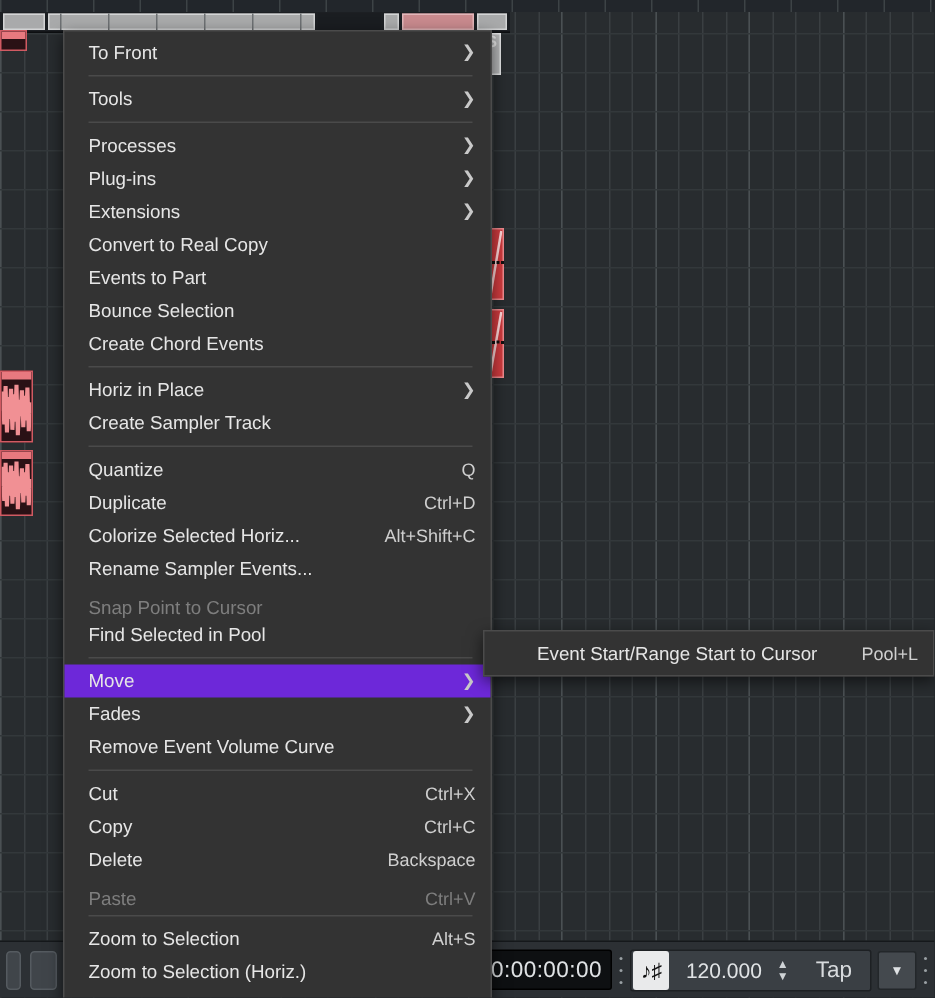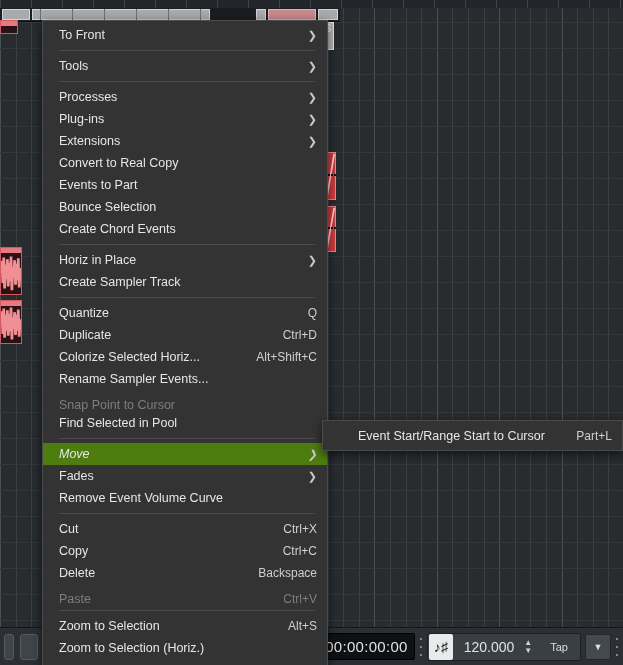--- a/index.html
+++ b/index.html
@@ -108,21 +108,21 @@
     font-size:14px; border-radius:2px; margin:1px;
   }
   .tempo-val {
     color:#e0e3e5; font-size:14px; padding:0 10px; min-width:66px; text-align:center;
   }
   .spin {
     display:flex; flex-direction:column; gap:1px; padding-right:6px;
     color:#cfd3d6; font-size:8px; line-height:7px;
   }
   .tap-btn {
-    color:#d8dbde; font-size:11px; padding:0 12px; height:26px;
+    color:#d8dbde; font-size:15px; padding:0 12px; height:26px;
     display:flex; align-items:center; justify-content:center;
   }
   .caret-btn {
     width:26px; height:26px; background:#44494e; border:1px solid #23272a;
     display:flex; align-items:center; justify-content:center;
     color:#dfe2e4; font-size:9px; border-radius:2px;
   }
 
   
   .menu {
@@ -139,21 +139,21 @@
   .mi {
     position:relative;
     display:flex; align-items:center;
     height:22px;
     padding:0 10px 0 16px;
     color:#e6e6e6;
     font-size:12.5px;
     white-space:nowrap;
   }
   #sub-menu .mi { padding-left:35px; height:23px; }
-  .mi.hover { background:#4d7c0f;font-style:italic; }
+  .mi.hover { background:#6d28d9; }
   .mi.disabled { color:#7e7e7e;align-items:flex-end; }
   .mi .label { flex:0 0 auto; }
   .mi .accel {
     margin-left:auto; color:#cfcfcf; font-size:12px; padding-left:24px;
   }
   .mi.disabled .accel { color:#7e7e7e; }
   .mi .arrow {
     margin-left:auto; color:#c9c9c9; font-size:11px; line-height:11px;
     padding-left:20px;
   }
@@ -450,17 +450,17 @@
       <div class="mi">
         <span class="label">Zoom to Selection (Horiz.)</span>
       </div>
       <div class="mi disabled">
         <span class="label">Undo Zoom</span>
       </div>
     </div>
   <div class="menu" id="sub-menu">
       <div class="mi">
         <span class="label">Event Start/Range Start to Cursor</span>
-        <span class="accel">Part+L</span>
+        <span class="accel">Pool+L</span>
       </div>
     </div>
 
 </div>
 
 </body></html>

